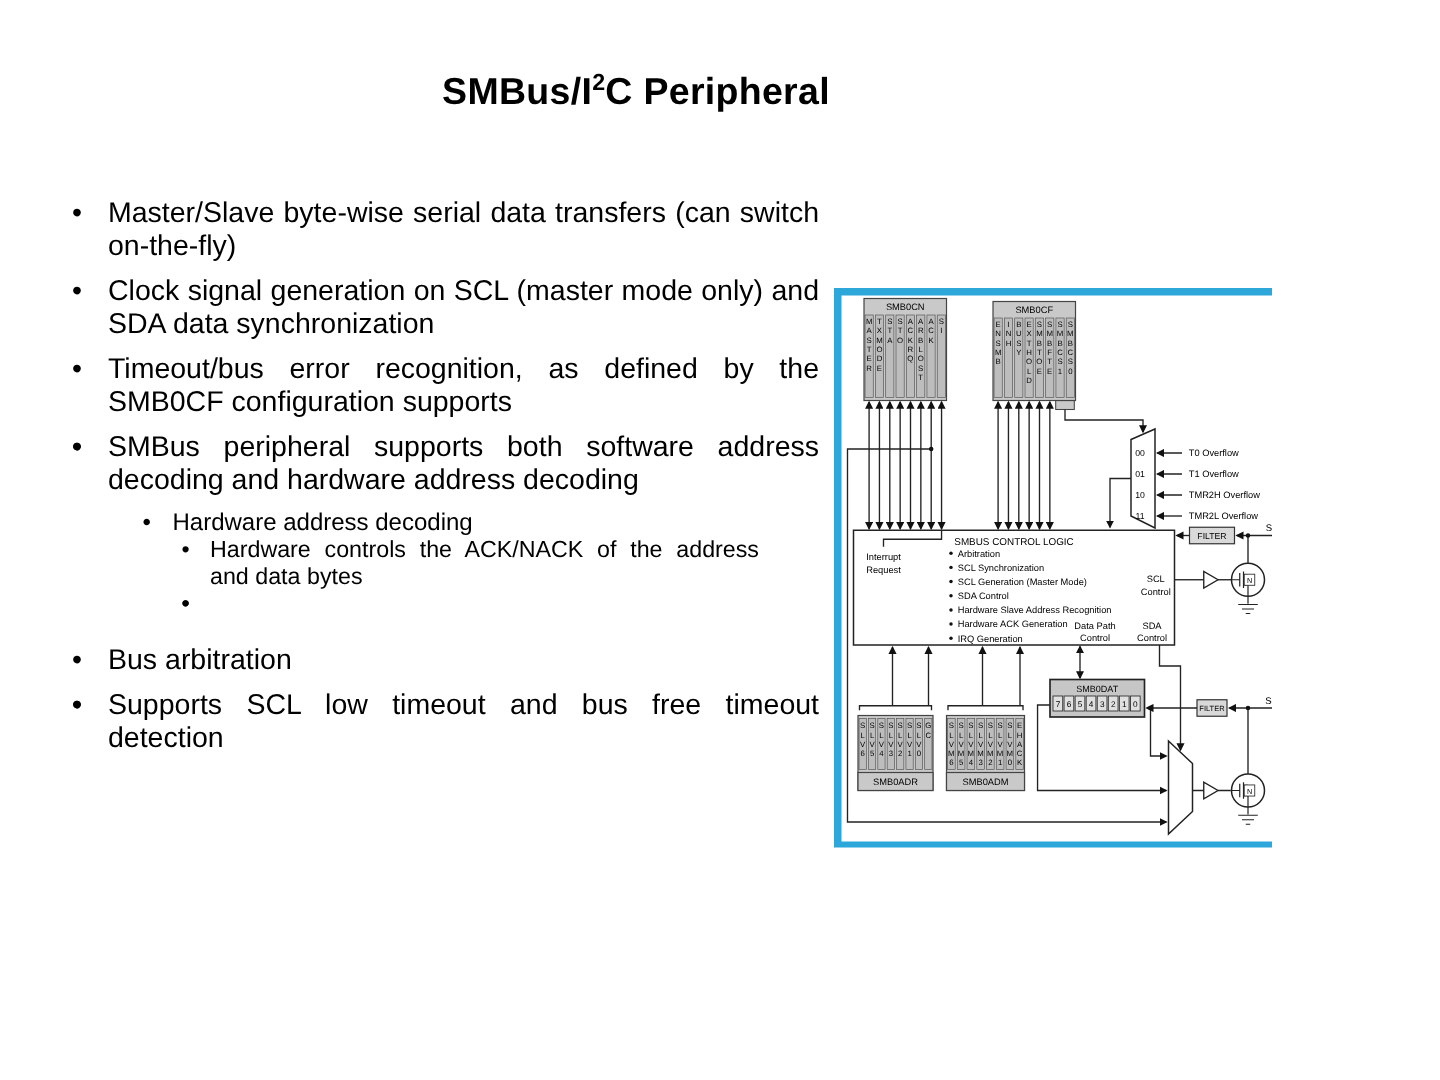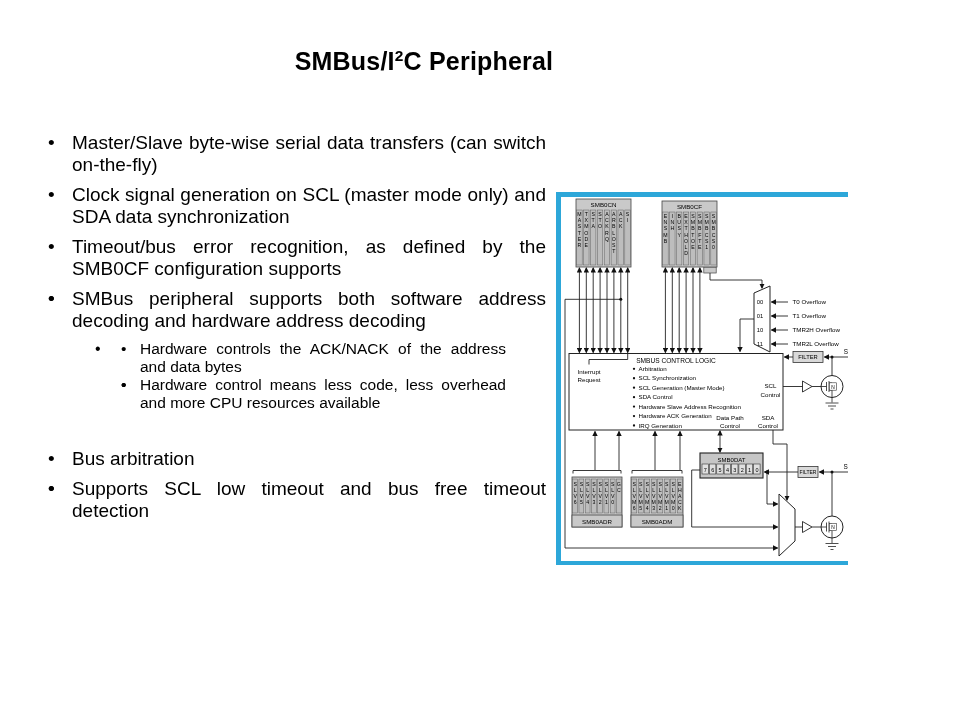--- a/index.html
+++ b/index.html
@@ -29,24 +29,24 @@
 
 <div class="slide">
   <div class="title"><span id="title-text">SMBus/I<sup>2</sup>C Peripheral</span></div>
 
   <div id="bullets">
       <div class="b l1"><span class="dot">•</span><span>Master/Slave byte-wise serial data transfers (can switch on-the-fly)</span></div>
       <div class="b l1"><span class="dot">•</span><span>Clock signal generation on SCL (master mode only) and SDA data synchronization</span></div>
       <div class="b l1"><span class="dot">•</span><span>Timeout/bus error recognition, as defined by the SMB0CF configuration supports</span></div>
       <div class="b l1"><span class="dot">•</span></div>
       <div class="b l1"><span class="dot">•</span><span>SMBus peripheral supports both software address decoding and hardware address decoding</span></div>
-      <div class="b l2"><span class="dot">•</span></div>
+      <div class="b l2"><span class="dot">•</span><span>Hardware address decoding</span></div>
       <div class="b l3"><span class="dot">•</span><span>Hardware controls the ACK/NACK of the address and data bytes</span></div>
       <div class="b l3"><span class="dot">•</span></div>
-      <div class="b l3"><span class="dot">•</span><span>Hardware control means less code, less overhead and more CPU resources available</span></div>
+      <div class="b l3"><span class="dot">•</span></div>
       <div class="b l1 gap"><span class="dot">•</span><span>Bus arbitration</span></div>
       <div class="b l1"><span class="dot">•</span></div>
       <div class="b l1"><span class="dot">•</span><span>Supports SCL low timeout and bus free timeout detection</span></div>
     </div>
 
   <div class="diagram">
     <svg id="dg" viewBox="0 0 404 380" width="404" height="380">
       <defs>
         <marker id="ae" orient="auto" markerWidth="6" markerHeight="6" refX="5" refY="3">
             <path d="M0,0L6,3L0,6z" fill="#111"></path>

